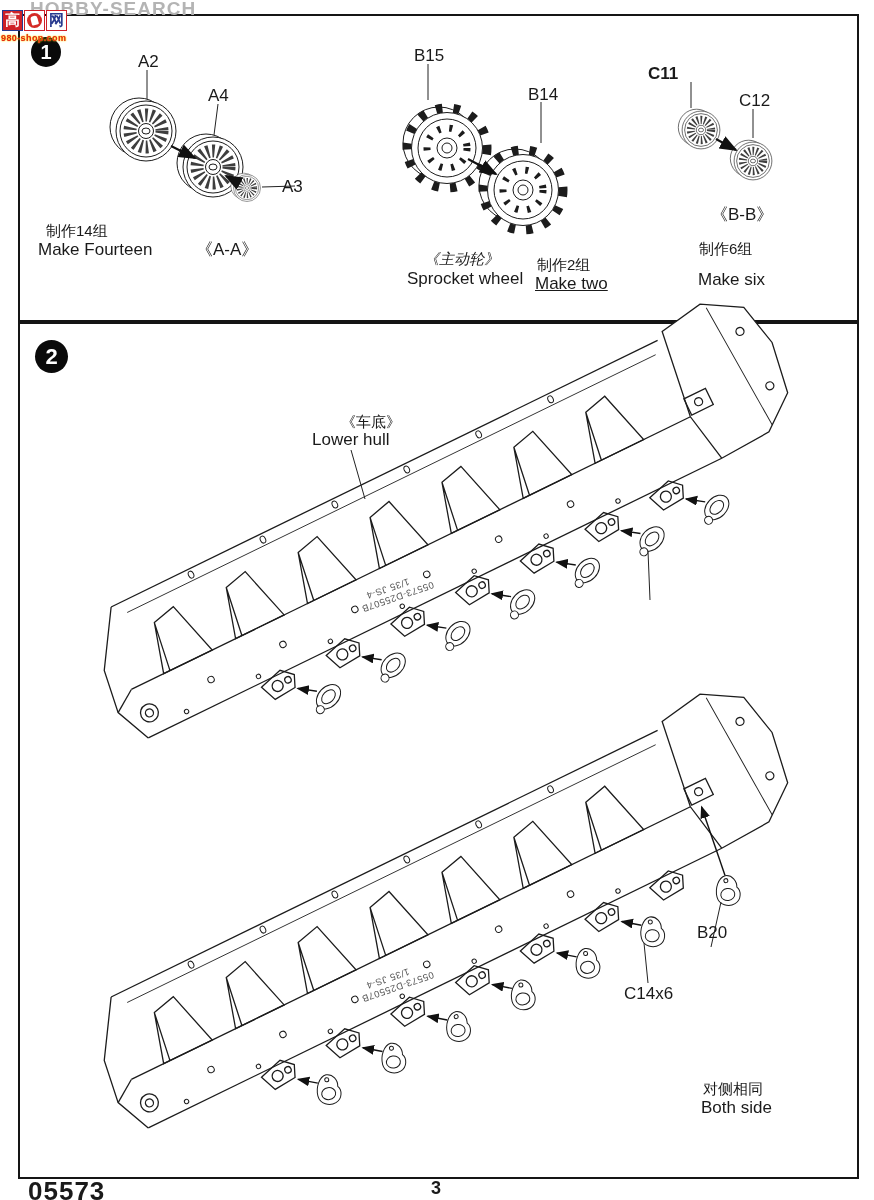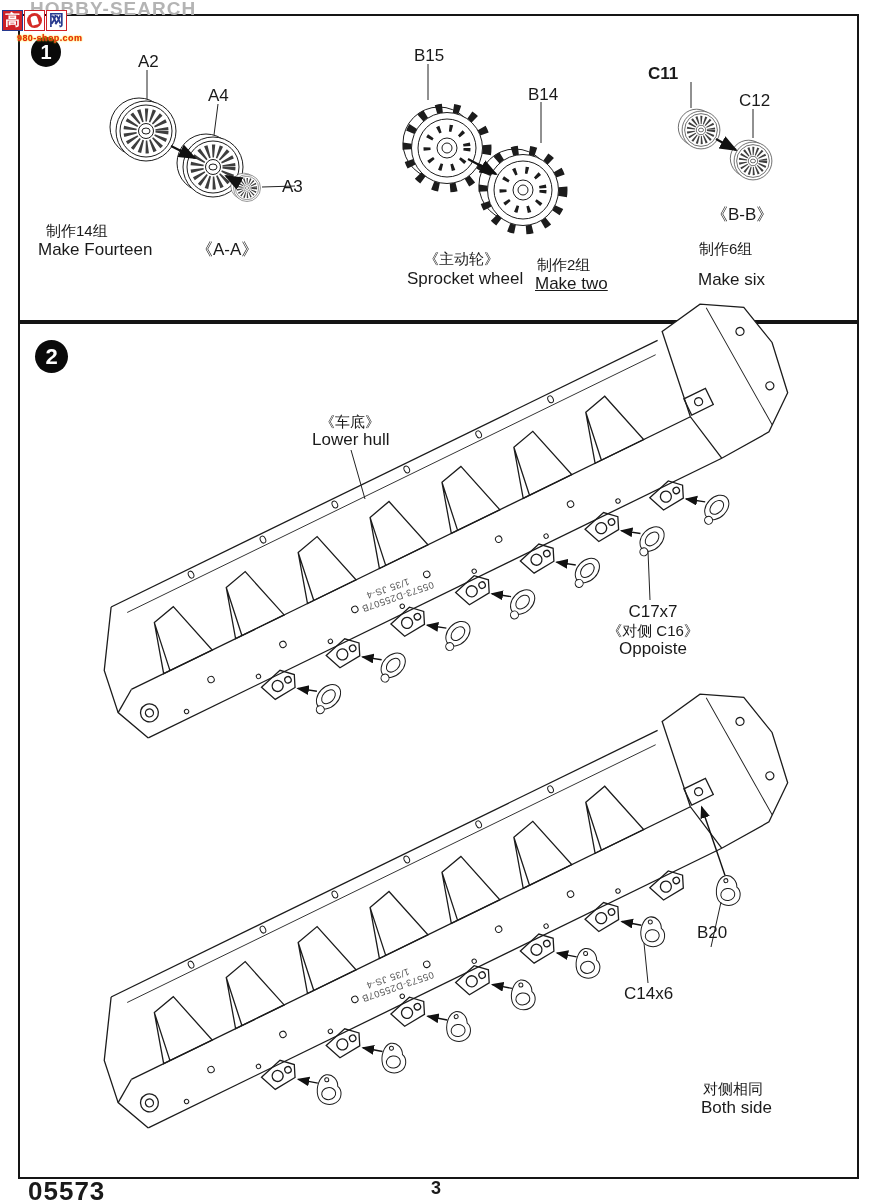--- a/index.html
+++ b/index.html
@@ -25,21 +25,21 @@
   .tile{width:21px;height:21px;display:flex;align-items:center;justify-content:center;
         font-size:15px;font-weight:bold;box-sizing:border-box;}
   .tile1{background:#cf2128;color:#fff;border:1px solid #27398e;}
   .tile2{background:#fff;border:1px solid #cf2128;}
   .tile3{background:#fff;color:#27398e;border:1px solid #cf2128;}
   .thumb{width:15px;height:15px;border-radius:50%;background:#d42a26;position:relative;}
   .thumb:after{content:"";position:absolute;left:4px;top:3px;width:7px;height:9px;
                background:#fff;border-radius:3px 3px 1px 1px;transform:rotate(-15deg);}
   .wm-site{position:absolute;left:1px;top:33px;font-size:9px;font-weight:bold;color:#e32219;
            z-index:5;letter-spacing:0.4px;
-           text-shadow:0 0 2px #ffd900,0 0 1px #ffd900;padding-left:16px;}
+           text-shadow:0 0 2px #ffd900,0 0 1px #ffd900;}
   .footer{position:absolute;font-weight:bold;z-index:3;}
   #kitno{left:28px;top:1176px;font-size:26px;letter-spacing:1px;}
   #pageno{left:431px;top:1178px;font-size:18px;}
 </style>
 </head>
 <body>
 
 <div class="page">
 
   <div class="wm-brand">HOBBY-SEARCH</div>
@@ -256,39 +256,34 @@
 
   <div class="lbl part" style="left:138px;top:52px;">A2</div>
   <div class="lbl part" style="left:208px;top:86px;">A4</div>
   <div class="lbl part" style="left:282px;top:177px;">A3</div>
   <div class="lbl cn" style="left:46px;top:222px;">制作14组</div>
   <div class="lbl en" style="left:38px;top:240px;">Make Fourteen</div>
   <div class="lbl en" style="left:196px;top:240px;text-align:right;">《A-A》</div>
 
   <div class="lbl part" style="left:414px;top:46px;">B15</div>
   <div class="lbl part" style="left:528px;top:85px;">B14</div>
-  <div class="lbl cn" style="left:424px;top:250px;">《主动轮》</div>
+  <div class="lbl cn" style="left:424px;top:250px;font-style:italic;">《主动轮》</div>
   <div class="lbl en" style="left:407px;top:269px;">Sprocket wheel</div>
   <div class="lbl cn" style="left:537px;top:256px;">制作2组</div>
   <div class="lbl en" style="left:535px;top:274px;text-decoration:underline;">Make two</div>
 
   <div class="lbl part" style="left:648px;top:64px;font-weight:bold;">C11</div>
   <div class="lbl part" style="left:739px;top:91px;">C12</div>
   <div class="lbl en" style="left:711px;top:205px;">《B-B》</div>
   <div class="lbl cn" style="left:699px;top:240px;">制作6组</div>
   <div class="lbl en" style="left:698px;top:270px;">Make six</div>
 
-  <div class="lbl cn" style="left:320px;top:413px;text-align:center;">《车底》</div>
+  <div class="lbl cn" style="left:341px;top:413px;text-align:center;">《车底》</div>
   <div class="lbl en" style="left:312px;top:430px;">Lower hull</div>
 
-  <div class="lbl center" style="left:598px;top:602px;width:110px;">
-    <div class="part">C17x7</div>
-    <div class="cn">《对侧 C16》</div>
-    <div class="en">Oppoiste</div>
-  </div>
 
   <div class="lbl part" style="left:697px;top:923px;">B20</div>
   <div class="lbl part" style="left:624px;top:984px;">C14x6</div>
   <div class="lbl cn" style="left:703px;top:1080px;">对侧相同</div>
   <div class="lbl en" style="left:701px;top:1098px;">Both side</div>
 
   <div class="footer" id="kitno">05573</div>
   <div class="footer" id="pageno">3</div>
 
 </div>

